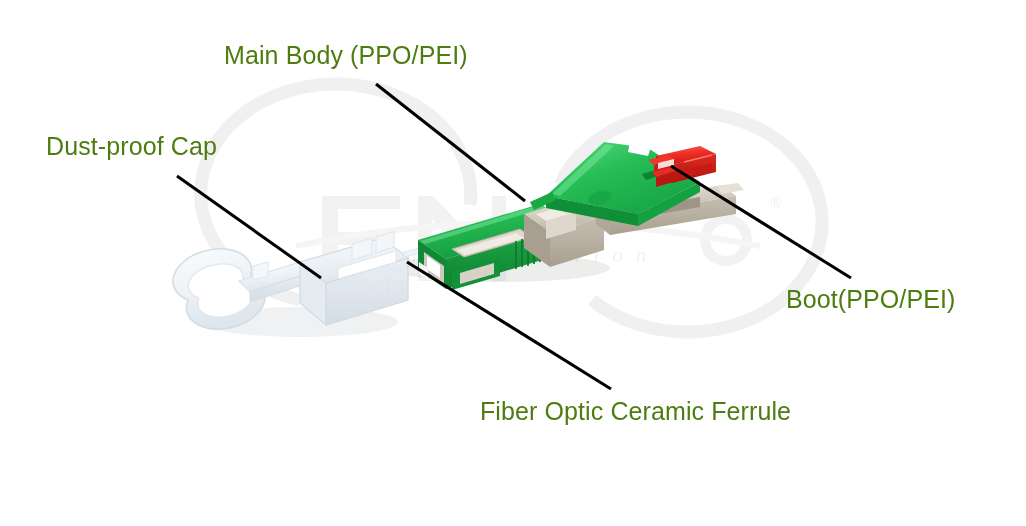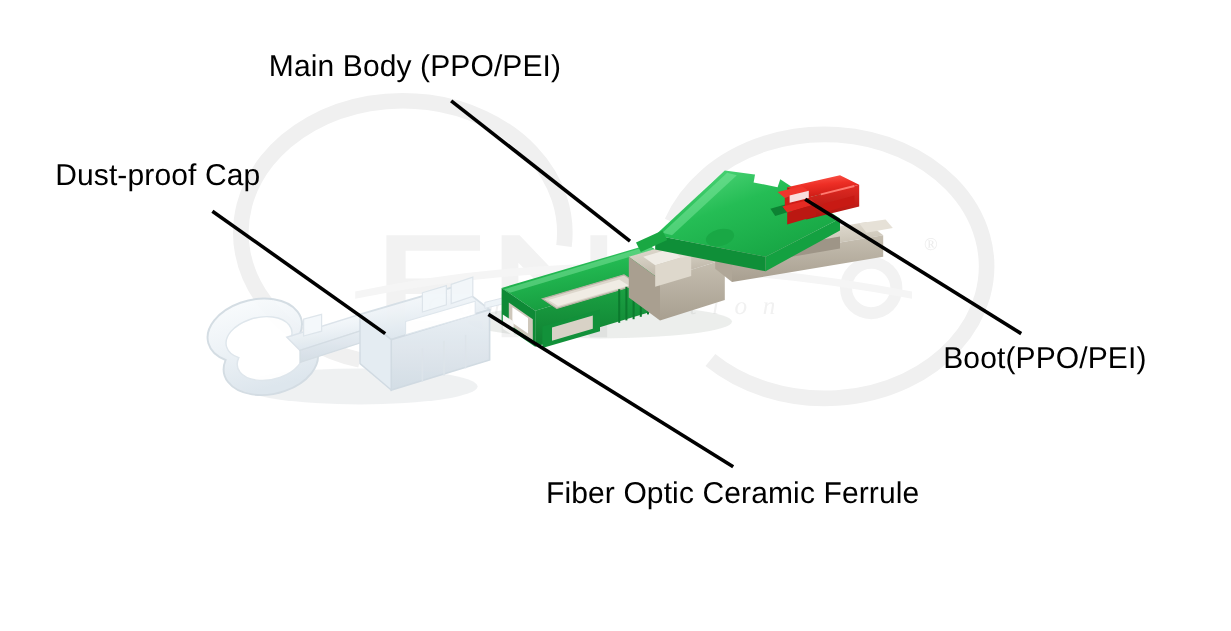--- a/index.html
+++ b/index.html
@@ -24,21 +24,21 @@
     width: 1026px;
     height: 526px;
   }
   #watermark-layer { z-index: 1; }
   #product-layer   { z-index: 2; }
   #leader-layer    { z-index: 3; }
   #label-layer     { z-index: 4; }
 
   .label {
     position: absolute;
-    color: #000000;
+    color: #4d7c0f;
     font-size: 25px;
     font-weight: 400;
     line-height: 1.22;
     white-space: nowrap;
     letter-spacing: 0.1px;
   }
   .label.center { text-align: center; }
 </style>
 </head>
 <body>
@@ -236,18 +236,18 @@
     <line x1="407" y1="262" x2="611" y2="389" stroke="#000000" stroke-width="3"></line>
   </svg>
 
   <div class="layer" id="label-layer">
     <div class="label" style="left:224px; top:40px;">Main Body (PPO/PEI)</div>
 
     <div class="label" style="left:46px; top:131px;">Dust-proof Cap</div>
 
     <div class="label" style="left:786px; top:284px;">Boot(PPO/PEI)</div>
 
-    <div class="label center" style="left:455px; top:396px;">
+    <div class="label center" style="left:480px; top:396px;">
       <div>Fiber Optic Ceramic Ferrule</div>
     </div>
   </div>
 
 </div>
 
 </body></html>

